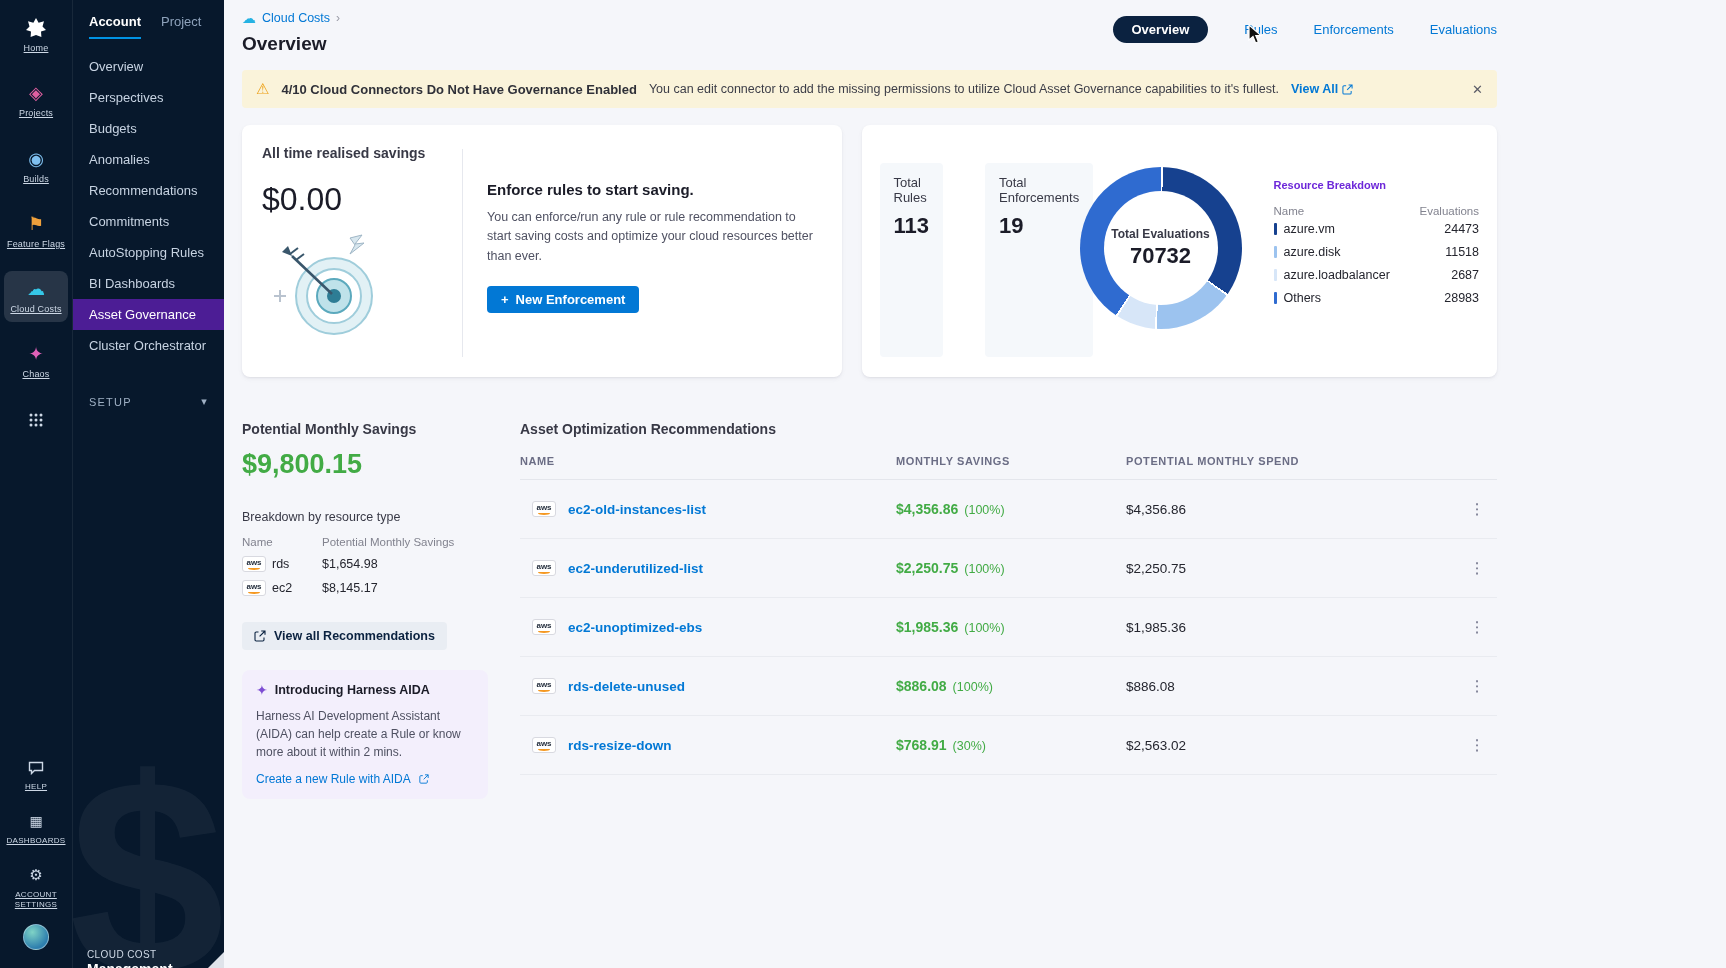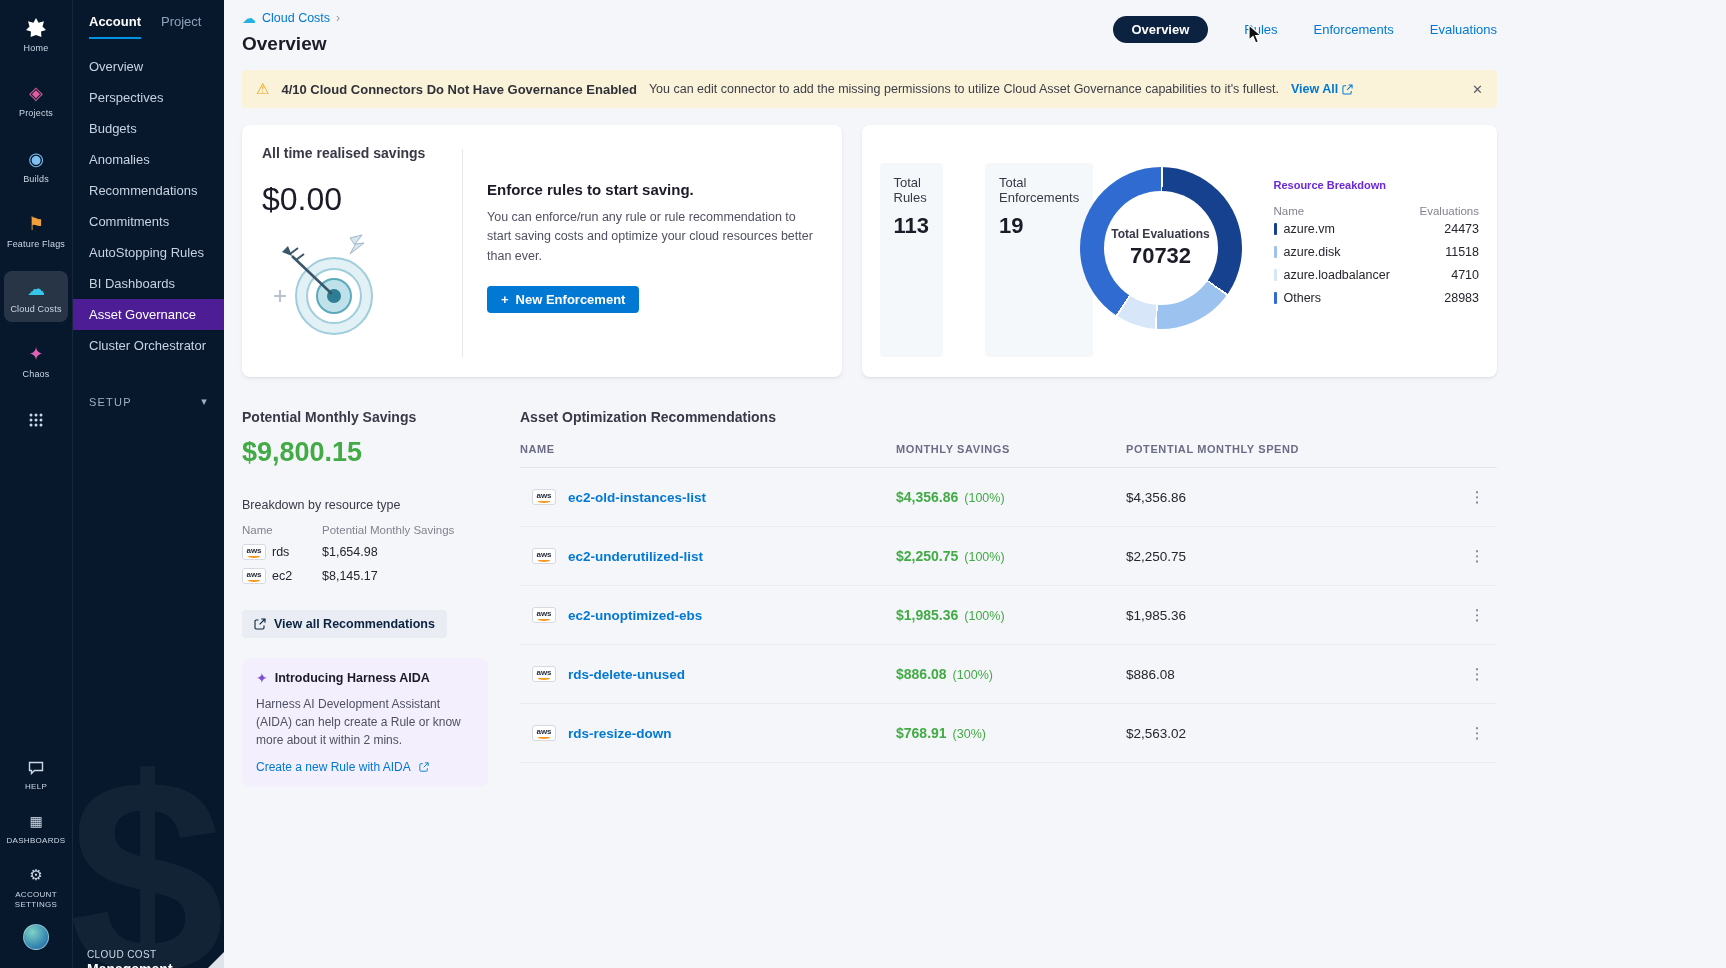--- a/index.html
+++ b/index.html
@@ -3,21 +3,21 @@
 <meta charset="utf-8">
 <style>
   * { margin:0; padding:0; box-sizing:border-box; }
   html,body { width:1726px; height:968px; overflow:hidden; }
   body { font-family:"Liberation Sans", sans-serif; background:#f5f6fa; position:relative; color:#22232e; }
 
   
   .rail { position:absolute; left:0; top:0; bottom:0; width:72px; background:#07182c; display:flex; flex-direction:column; align-items:center; padding-top:10px; z-index:5; }
   .rail-item { width:64px; padding:7px 2px; margin-bottom:14px; display:flex; flex-direction:column; align-items:center; gap:4px; border-radius:8px; cursor:pointer; }
   .rail-item .glyph { font-size:18px; line-height:20px; height:22px; display:flex; align-items:center; justify-content:center; }
-  .rail-item .lbl { font-size:9px; color:#cdd8e6; text-align:center; line-height:1.25; letter-spacing:.2px; }
+  .rail-item .lbl { font-size:9px; color:#cdd8e6; text-align:center; line-height:1.25; letter-spacing:.2px;text-decoration:underline; }
   .rail-item.active { background:rgba(255,255,255,.13); }
   .rail-bottom { margin-top:auto; display:flex; flex-direction:column; align-items:center; padding-bottom:8px; }
   .rail-bottom .rail-item { margin-bottom:10px; padding:4px 2px; }
   .rail-bottom .lbl { font-size:8px; letter-spacing:.3px; }
   .avatar { width:26px; height:26px; border-radius:50%; background:radial-gradient(circle at 35% 30%, #7fd3c6, #2e7fae 70%); margin-bottom:10px; border:1px solid rgba(255,255,255,.4); cursor:pointer; }
 
   
   .sidebar { position:absolute; left:72px; top:0; bottom:0; width:152px; background:#07182c; border-left:1px solid rgba(255,255,255,.07); overflow:hidden; z-index:4; }
   .side-tabs { display:flex; gap:20px; padding:14px 16px 0 16px; }
   .side-tab { font-size:13px; color:#8ea2bb; padding-bottom:8px; cursor:pointer; }
@@ -81,21 +81,21 @@
   .donut-hole .dl { font-size:12px; color:#383946; font-weight:bold; }
   .donut-hole .dv { font-size:22px; font-weight:bold; color:#1b1c28; margin-top:2px; }
   .legend { flex:1; margin-left:32px; margin-top:34px; }
   .legend-title { font-size:11px; font-weight:bold; color:#6d28d9; }
   .legend-head { display:flex; justify-content:space-between; font-size:11.5px; color:#82838f; margin-top:14px; }
   .legend-row { display:flex; align-items:center; height:23px; font-size:12.5px; color:#24252e; }
   .chip { width:3px; height:12px; border-radius:1px; margin-right:7px; }
   .legend-row .lv { margin-left:auto; }
 
   
-  .bottom { display:flex; gap:32px; margin-top:32px; }
+  .bottom { display:flex; gap:32px; margin-top:44px; }
   .left-col { width:246px; flex:none; }
   .green-amount { font-size:27px; font-weight:bold; color:#42ab45; margin-top:12px; }
   .bd-label { font-size:12.5px; color:#383946; margin-top:30px; }
   .mini-table { margin-top:12px; }
   .mini-head { display:grid; grid-template-columns:80px 1fr; font-size:11.5px; color:#82838f; }
   .mini-row { display:grid; grid-template-columns:80px 1fr; align-items:center; margin-top:8px; font-size:12.5px; color:#24252e; }
   .mini-name { display:flex; align-items:center; gap:6px; }
   .aws-badge { display:inline-flex; flex-direction:column; align-items:center; justify-content:center; width:24px; height:16px; border:1px solid #d8d9e0; border-radius:3px; background:#fff; flex:none; }
   .aws-badge .aws-t { font-size:8px; font-weight:bold; color:#252f3e; line-height:1; }
   .aws-badge .aws-s { width:12px; height:3px; border-bottom:2px solid #f59821; border-radius:50%; margin-top:0px; }
@@ -317,21 +317,21 @@
             <span class="lv">24473</span>
           </div>
           <div class="legend-row">
             <span class="chip" style="background: rgb(156, 195, 239);"></span>
             <span>azure.disk</span>
             <span class="lv">11518</span>
           </div>
           <div class="legend-row">
             <span class="chip" style="background: rgb(215, 230, 248);"></span>
             <span>azure.loadbalancer</span>
-            <span class="lv">4710</span>
+            <span class="lv">2687</span>
           </div>
           <div class="legend-row">
             <span class="chip" style="background: rgb(47, 107, 208);"></span>
             <span>Others</span>
             <span class="lv">28983</span>
           </div>
         </div>
       </div>
     </div>
 

